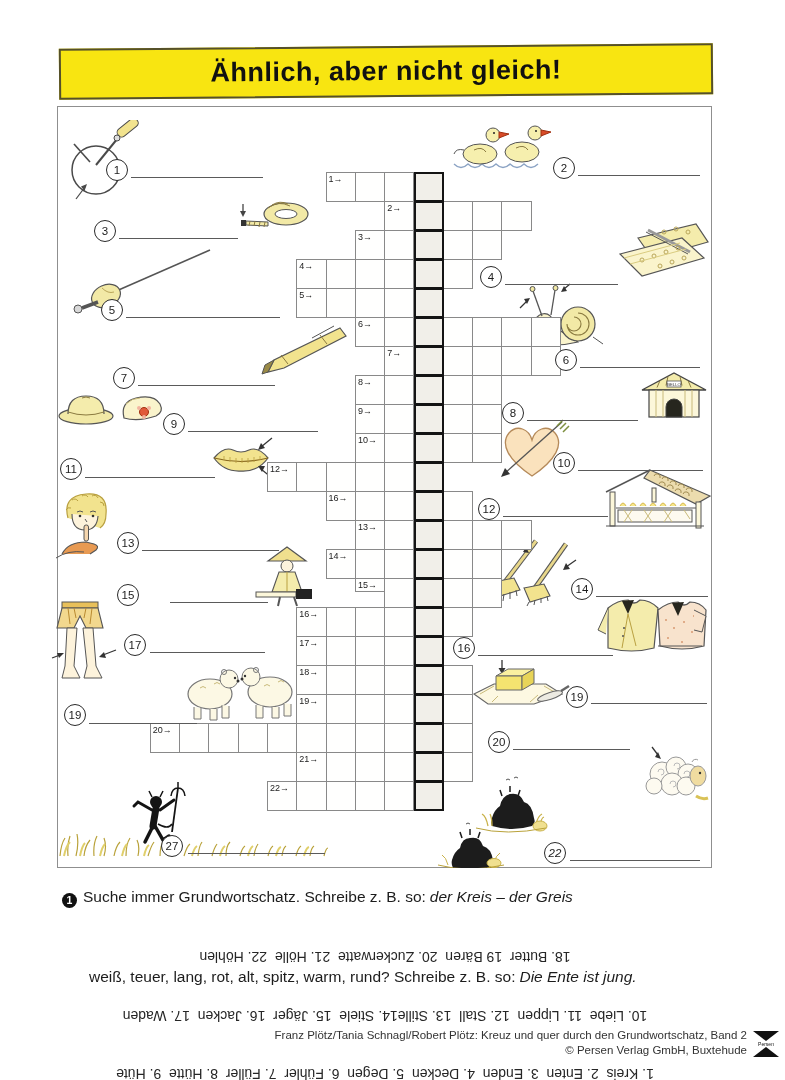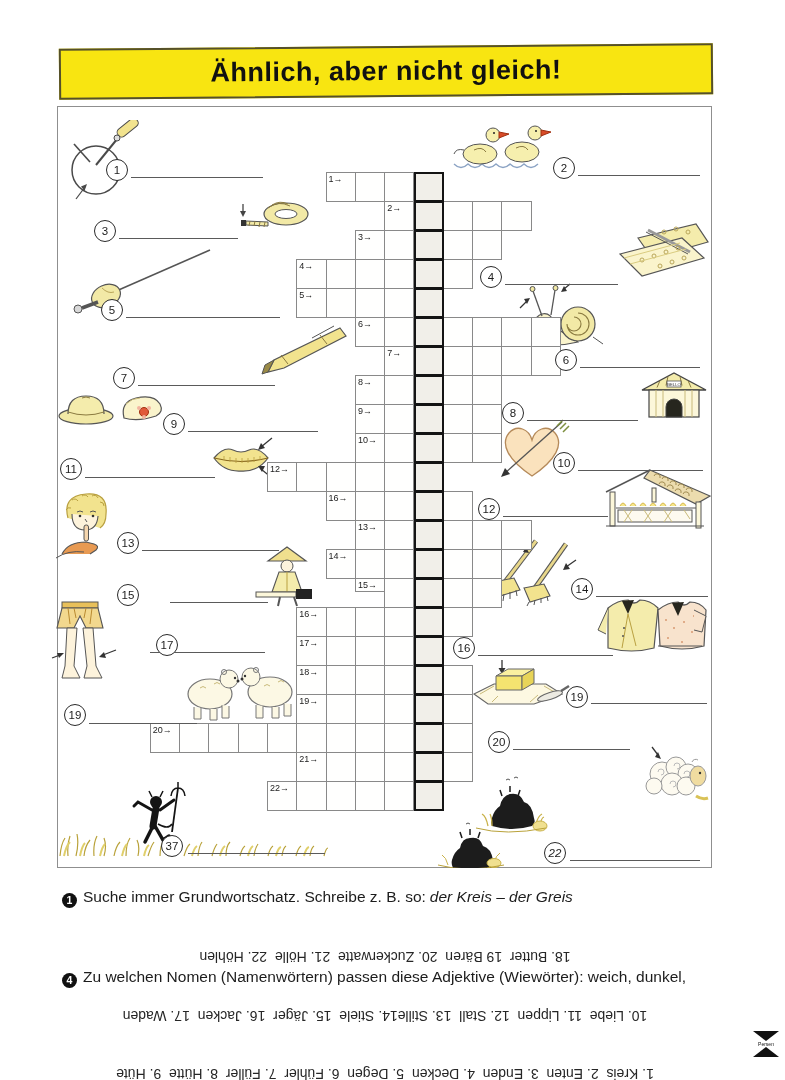--- a/index.html
+++ b/index.html
@@ -560,49 +560,51 @@
       <div class="circ" style="left: 478px; top: 498px;">12</div>
       <div class="wline" style="left: 503px; top: 516px; width: 105px;"></div>
       <div class="circ" style="left: 117px; top: 532px;">13</div>
       <div class="wline" style="left: 142px; top: 550px; width: 137px;"></div>
       <div class="circ" style="left: 571px; top: 578px;">14</div>
       <div class="wline" style="left: 596px; top: 596px; width: 112px;"></div>
       <div class="circ" style="left: 117px; top: 584px;">15</div>
       <div class="wline" style="left: 170px; top: 602px; width: 98px;"></div>
       <div class="circ" style="left: 453px; top: 637px;">16</div>
       <div class="wline" style="left: 478px; top: 655px; width: 135px;"></div>
-      <div class="circ" style="left: 124px; top: 634px; margin-left: 32px;">17</div>
+      <div class="circ" style="left: 124px; top: 634px;">17</div>
       <div class="wline" style="left: 150px; top: 652px; width: 115px;"></div>
       <div class="circ" style="left: 566px; top: 686px;">19</div>
       <div class="wline" style="left: 591px; top: 703px; width: 116px;"></div>
       <div class="circ" style="left: 64px; top: 704px;">19</div>
       <div class="wline" style="left: 89px; top: 723px; width: 108px;"></div>
       <div class="circ" style="left: 488px; top: 731px;">20</div>
       <div class="wline" style="left: 513px; top: 749px; width: 117px;"></div>
-      <div class="circ" style="left: 161px; top: 835px;">37</div>
+      <div class="circ" style="left: 161px; top: 835px;">27</div>
       <div class="wline" style="left: 188px; top: 853px; width: 137px;"></div>
       <div class="circ" style="left: 544px; top: 842px; font-style: italic;">22</div>
       <div class="wline" style="left: 570px; top: 860px; width: 130px;"></div>
     </div>
 
   <div id="instr1">
     <span class="bullet">1</span><span>Suche immer Grundwortschatz. Schreibe z. B. so:</span><i>der Kreis – der Greis</i>
   </div>
 
   <div id="key">
     <div class="flip">18. Butter  19 Bären  20. Zuckerwatte  21. Hölle  22. Höhlen</div>
     <div class="flip">10. Liebe  11. Lippen  12. Stall  13. Stille14. Stiele  15. Jäger  16. Jacken  17. Waden</div>
     <div class="flip">1. Kreis  2. Enten  3. Enden  4. Decken  5. Degen  6. Fühler  7. Füller  8. Hütte  9. Hüte</div>
   </div>
 
   <div id="instr4">
-    <div><span class="bullet">4</span><span>Zu welchen Nomen (Namenwörtern) passen diese Adjektive (Wiewörter): weich, dunkel,</span></div>
+    <div class="l2"><span>weiß, teuer, lang, rot, alt, spitz, warm, rund? Schreibe z. B. so:</span><i>Die Ente ist jung.</i></div>
   </div>
 
   <div id="footer">
+    <div>Franz Plötz/Tania Schnagl/Robert Plötz: Kreuz und quer durch den Grundwortschatz, Band 2</div>
+    <div>© Persen Verlag GmbH, Buxtehude</div>
   </div>
 
   <div id="plogo">
     <svg viewBox="0 0 26 30">
         <polygon points="0,2 26,2 13,12" fill="#111"></polygon>
         <text x="13" y="17" font-size="5" text-anchor="middle" fill="#111" font-family="Liberation Sans, sans-serif">Persen</text>
         <polygon points="0,28 26,28 13,18" fill="#111"></polygon>
       </svg>
   </div>
 

